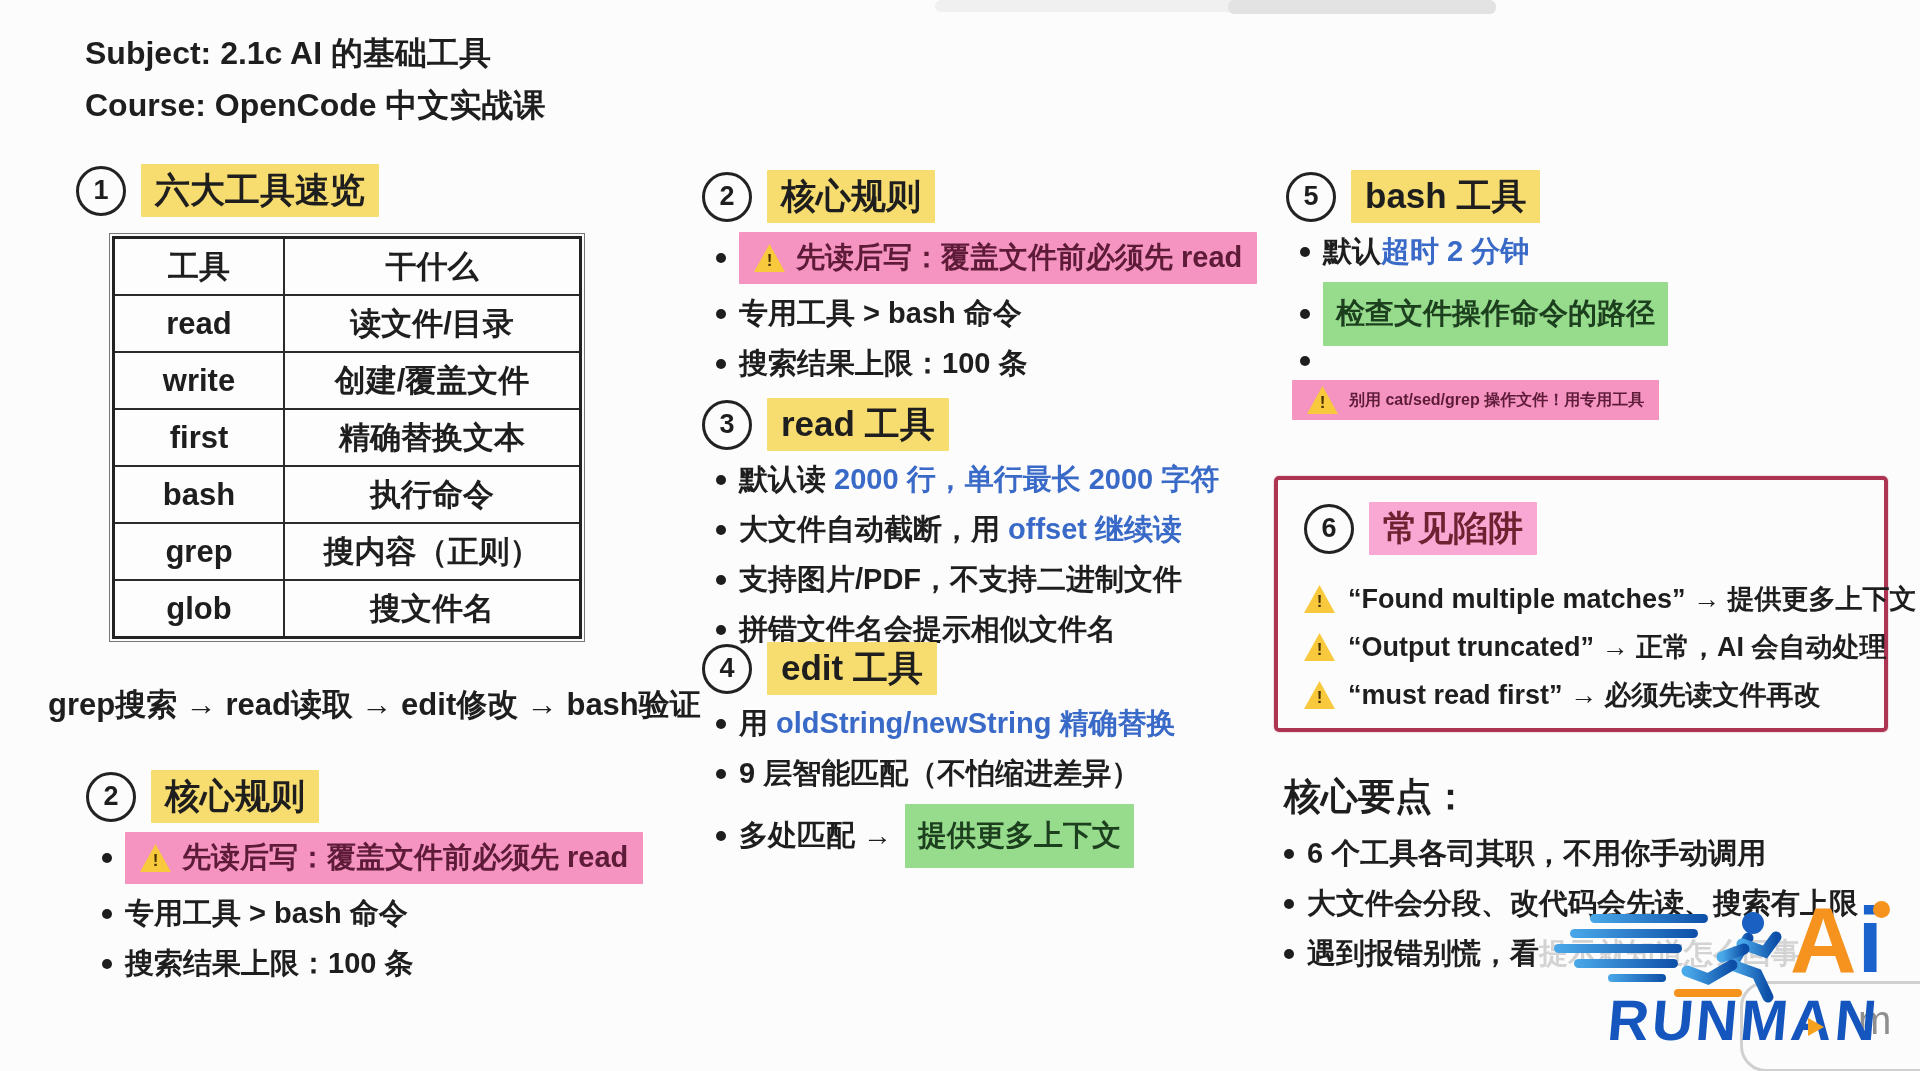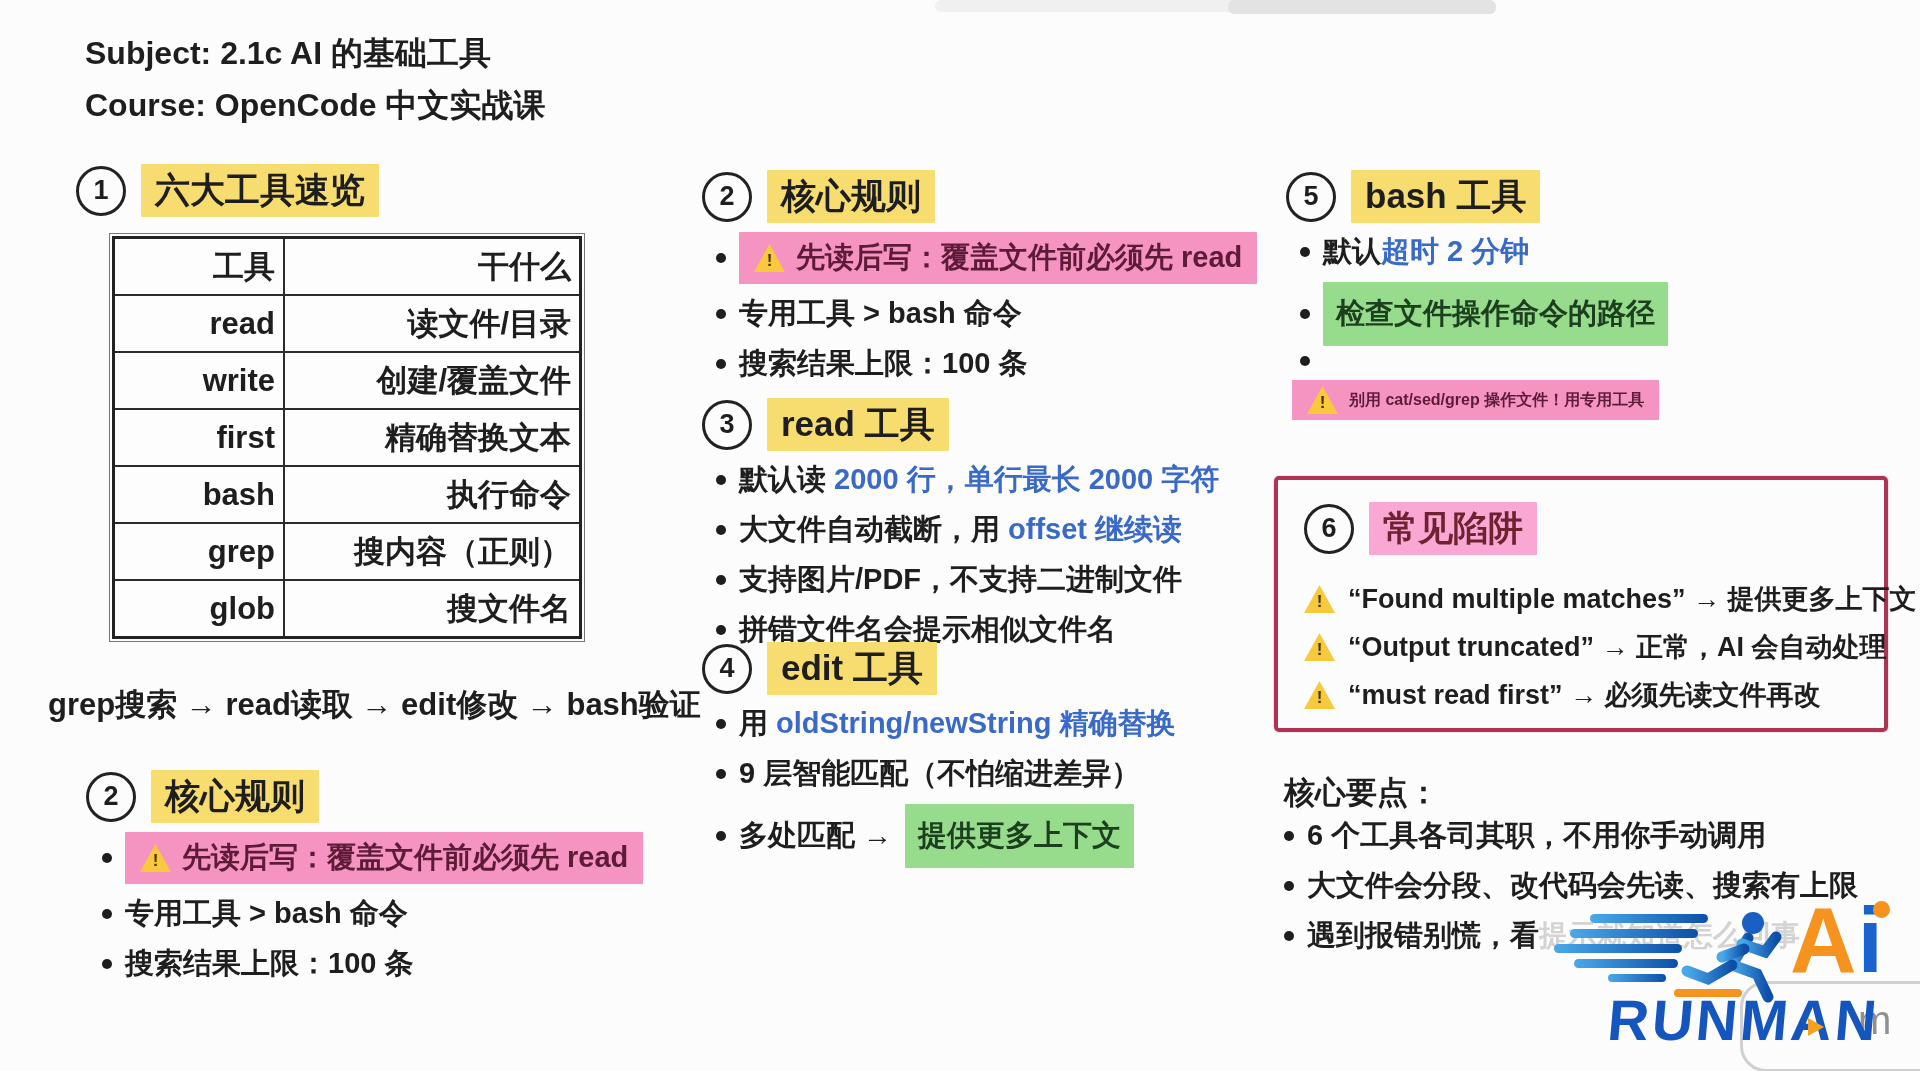--- a/index.html
+++ b/index.html
@@ -18,21 +18,21 @@
   .cnum{flex:0 0 auto;width:44px;height:44px;border:3.5px solid #222;border-radius:50%;
         display:flex;align-items:center;justify-content:center;font-size:27px;background:transparent}
   .chip{border-radius:1px;padding:3px 14px;white-space:nowrap}
   .chip.yellow{background:#f7dc6f}
   .chip.green{background:#97db8d;color:#1c3f1e;padding:12px 13px}
   .chip.pink{background:#f593c1;color:#5d1b38;display:inline-flex;align-items:center;gap:11px;padding:6px 15px}
   .chip.salmon{background:#f9a8d4;color:#6e2130}
   .title-txt{font-size:35px}
 
   
-  .note-table{border-collapse:collapse;font-size:31px;text-align:right;background:#fdfdfd;
+  .note-table{border-collapse:collapse;font-size:31px;text-align:center;background:#fdfdfd;
               border:3px solid #222;outline:1.5px solid #777;outline-offset:2.5px}
   .note-table td{border:2.5px solid #2b2b2b;height:55px;padding:0 8px}
   .note-table .c-tool{width:152px}
   .note-table .c-desc{width:278px}
 
   
   .bullet-row{display:flex;align-items:center;gap:13px;font-size:29px;margin-bottom:10px;white-space:nowrap}
   .bdot{flex:0 0 auto;width:10px;height:10px;background:#1e1e1e;border-radius:50%}
   .blue{color:#3a6ac8}
   .flow-line{font-size:31px;white-space:nowrap}
@@ -42,21 +42,21 @@
             clip-path:polygon(50% 0,100% 100%,0 100%);
             display:flex;align-items:flex-end;justify-content:center}
   .warn-tri span{font-size:17px;line-height:1;color:#4a3200;padding-bottom:3px;font-weight:700}
 
   
   .s6-box{border:4px solid #ad3553;border-radius:5px;box-shadow:0 0 0 1px #ad355322;
           padding:20px 26px;box-sizing:border-box}
   .trap-row{display:flex;align-items:center;gap:13px;font-size:27px;margin-bottom:12px;white-space:nowrap}
 
   
-  .kp-title{font-size:31px;margin-bottom:2px}
+  .kp-title{font-size:37px;margin-bottom:12px}
   .faint{color:#d3d3d3}
 
   
   .blur-bar{position:absolute;border-radius:6px}
 
   
   .logo-wrap{position:absolute;left:1552px;top:908px;width:368px;height:163px;z-index:2}
   .logo-ai{position:absolute;left:238px;top:-14px;font-size:92px;font-weight:800;letter-spacing:1px;line-height:1}
   .logo-a{color:#f6921e}
   .logo-i{color:#1b63cc}

